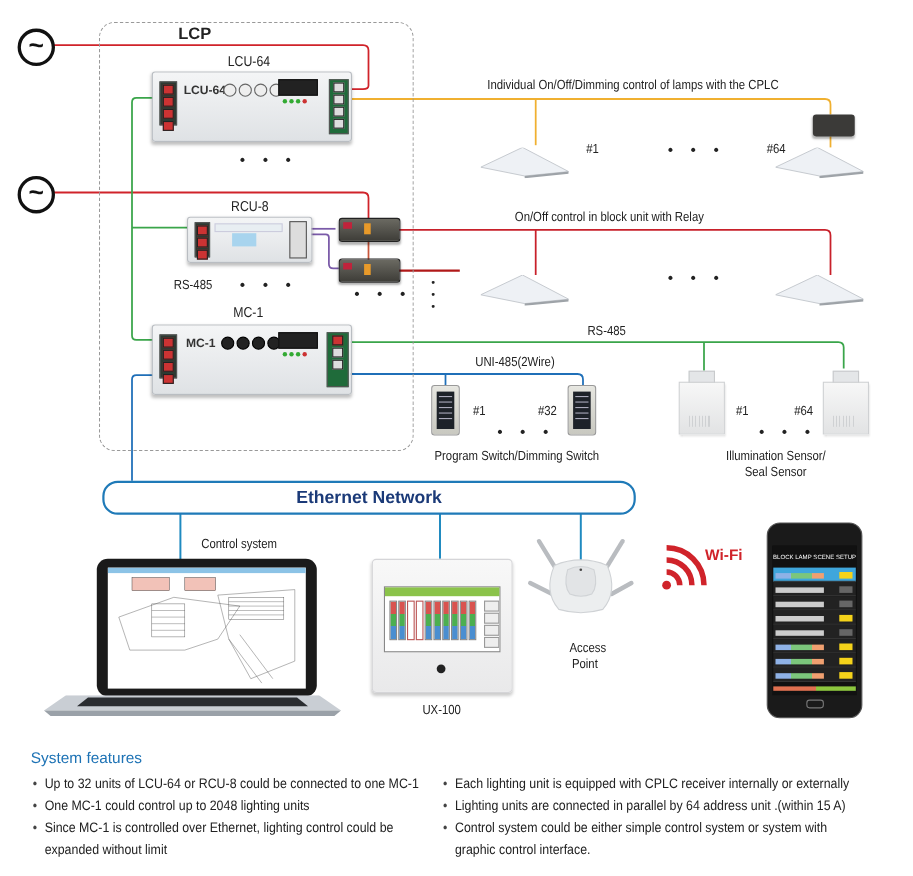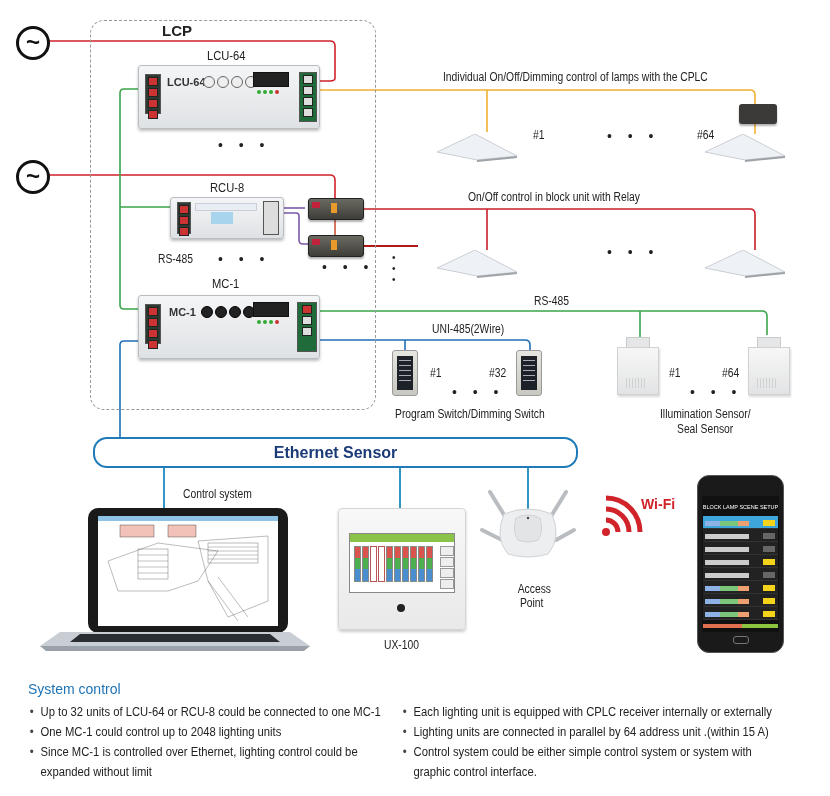--- a/index.html
+++ b/index.html
@@ -248,21 +248,21 @@
 <div class="sensor" style="left:748px;top:337px;">
     <div class="head"></div>
     <div class="body">
       <div class="grill"></div>
     </div>
   </div>
 <div class="lbl" style="left:660px;top:407px;">Illumination Sensor/</div>
 <div class="lbl" style="left:677px;top:422px;">Seal Sensor</div>
 
 <div class="eth">
-  <span>Ethernet Sensor</span>
+  <span>Ethernet Network</span>
 </div>
 
 <div class="lbl" style="left:183px;top:487px;">Control system</div>
 
 <div class="laptop-screen">
   <div class="laptop-inner">
     <div class="laptop-titlebar"></div>
     <svg width="180" height="110" style="position:absolute;left:0;top:5px;">
       <rect x="22" y="4" width="34" height="12" fill="#f2c2b8" stroke="#333" stroke-width="0.4"></rect>
       <rect x="70" y="4" width="28" height="12" fill="#f2c2b8" stroke="#333" stroke-width="0.4"></rect>
@@ -376,21 +376,21 @@
       </div>
     <div class="phone-row" style="top:111px;">
         <div class="seg" style="background:linear-gradient(90deg,#8fb2e6 0 33%,#7cc67c 33% 75%,#f0a070 75%);"></div>
         <div class="tg" style="background:#f5d31a;"></div>
       </div>
     <div style="position:absolute;left:1px;top:128px;width:75px;height:4px;background:linear-gradient(90deg,#e07050 0 52%,#8cc63e 52%);"></div>
   </div>
   <div class="phone-home"></div>
 </div>
 
-<div class="sys-title">System control</div>
+<div class="sys-title">System features</div>
 <ul class="feat" style="left:28px;top:702px;">
   <li>Up to 32 units of LCU-64 or RCU-8 could be connected to one MC-1</li>
   <li>One MC-1 could control up to 2048 lighting units</li>
   <li>Since MC-1 is controlled over Ethernet, lighting control could be</li>
   <li class="cont" style="list-style:none;">expanded without limit</li>
 </ul>
 <ul class="feat" style="left:401px;top:702px;">
   <li>Each lighting unit is equipped with CPLC receiver internally or externally</li>
   <li>Lighting units are connected in parallel by 64 address unit .(within 15 A)</li>
   <li>Control system could be either simple control system or system with</li>

